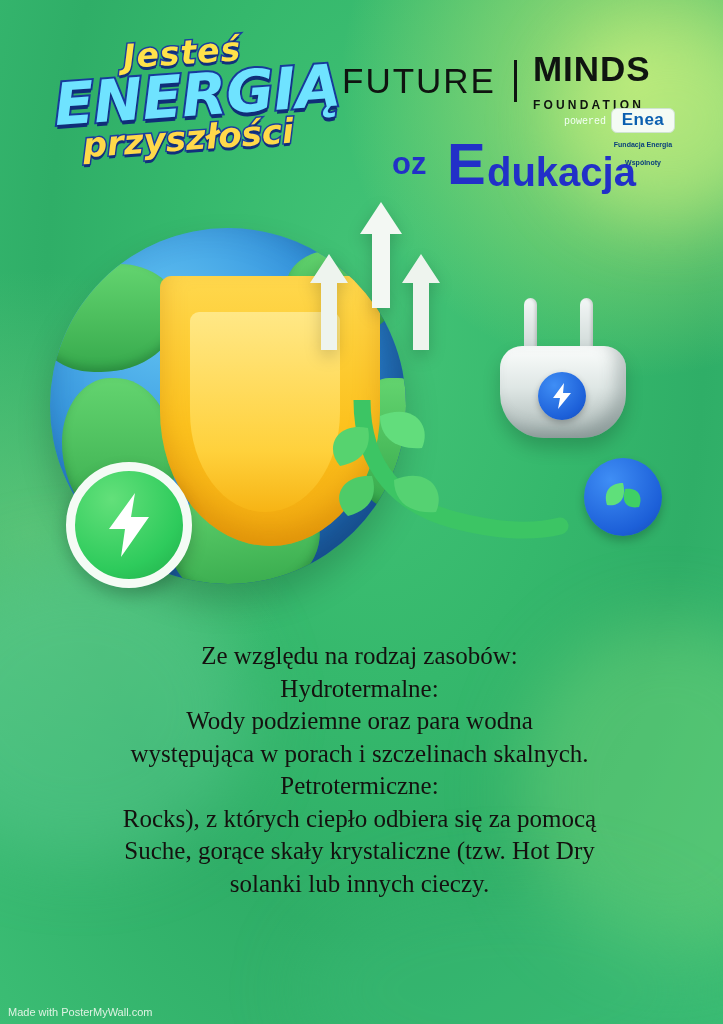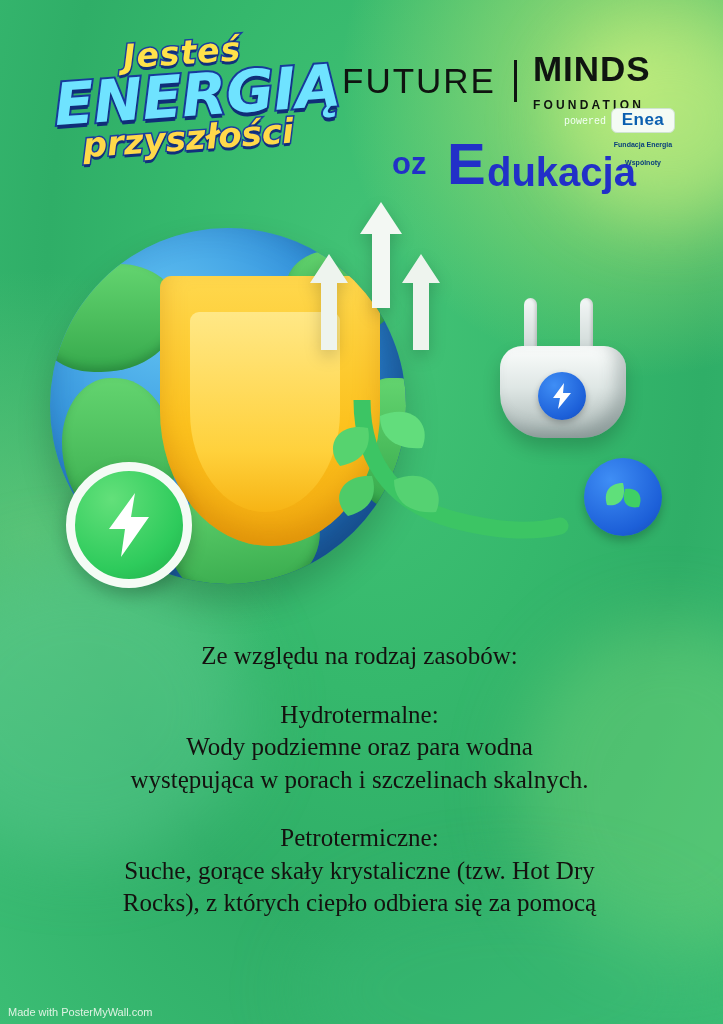--- a/index.html
+++ b/index.html
@@ -339,21 +339,21 @@
     top: 640px;
     width: 679px;
     text-align: center;
     font-family: "Liberation Serif", serif;
     color: #14110f;
   }
   .para {
     font-size: 25px;
     line-height: 1.3;
   }
-  .para.gap { margin-top: 26px; }
+  .para.gap { }
   .para .line { display: block; }
 
   .credit {
     position: absolute;
     left: 8px;
     bottom: 6px;
     font-family: "Liberation Sans", sans-serif;
     font-size: 11px;
     color: #e8f6e9;
     opacity: 0.95;
@@ -465,19 +465,20 @@
     <div class="para">Ze względu na rodzaj zasobów:</div>
 
     <div class="para gap">
       <span class="line">Hydrotermalne:</span>
       <span class="line">Wody podziemne oraz para wodna</span>
       <span class="line">występująca w porach i szczelinach skalnych.</span>
     </div>
 
     <div class="para gap">
       <span class="line">Petrotermiczne:</span>
+      <span class="line">Rocks), z których ciepło odbiera się za pomocą</span>
       <span class="line">Suche, gorące skały krystaliczne (tzw. Hot Dry</span>
-      <span class="line">Rocks), z których ciepło odbiera się za pomocą</span>
+      <span class="line">solanki lub innych cieczy.</span>
     </div>
   </div>
 
   <div class="credit">Made with PosterMyWall.com</div>
 </div>
 
 </body></html>

